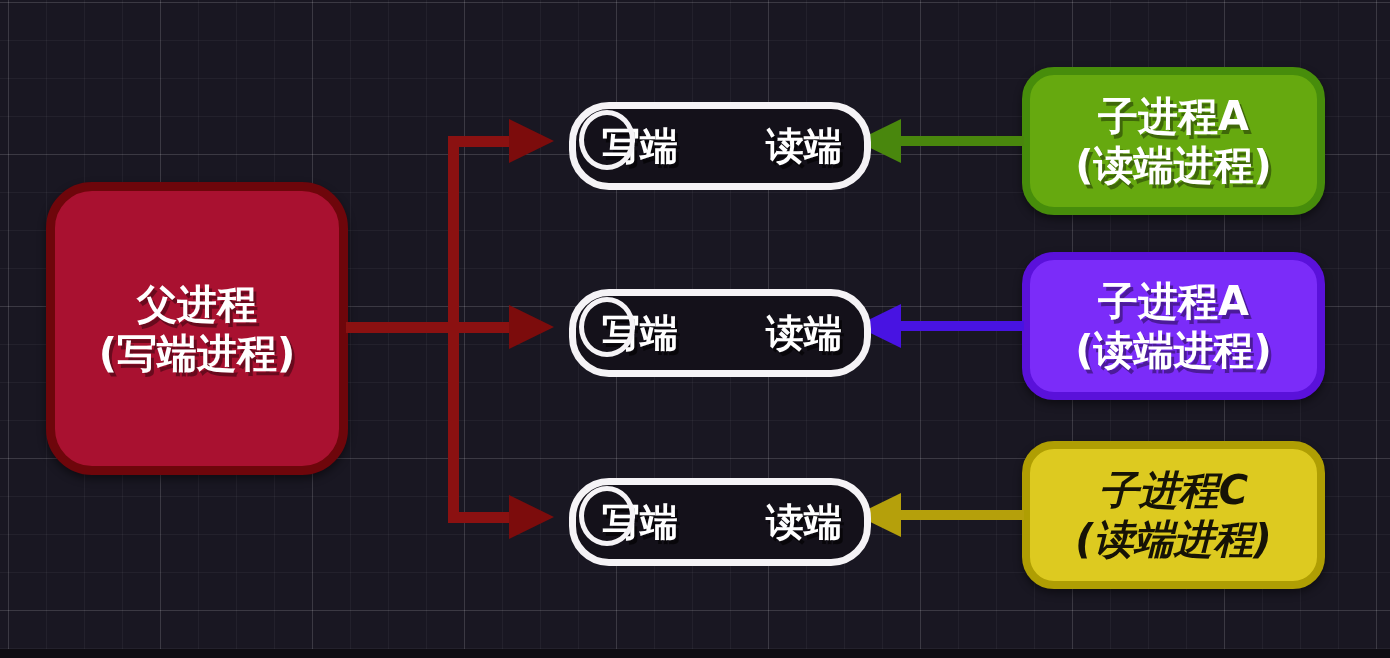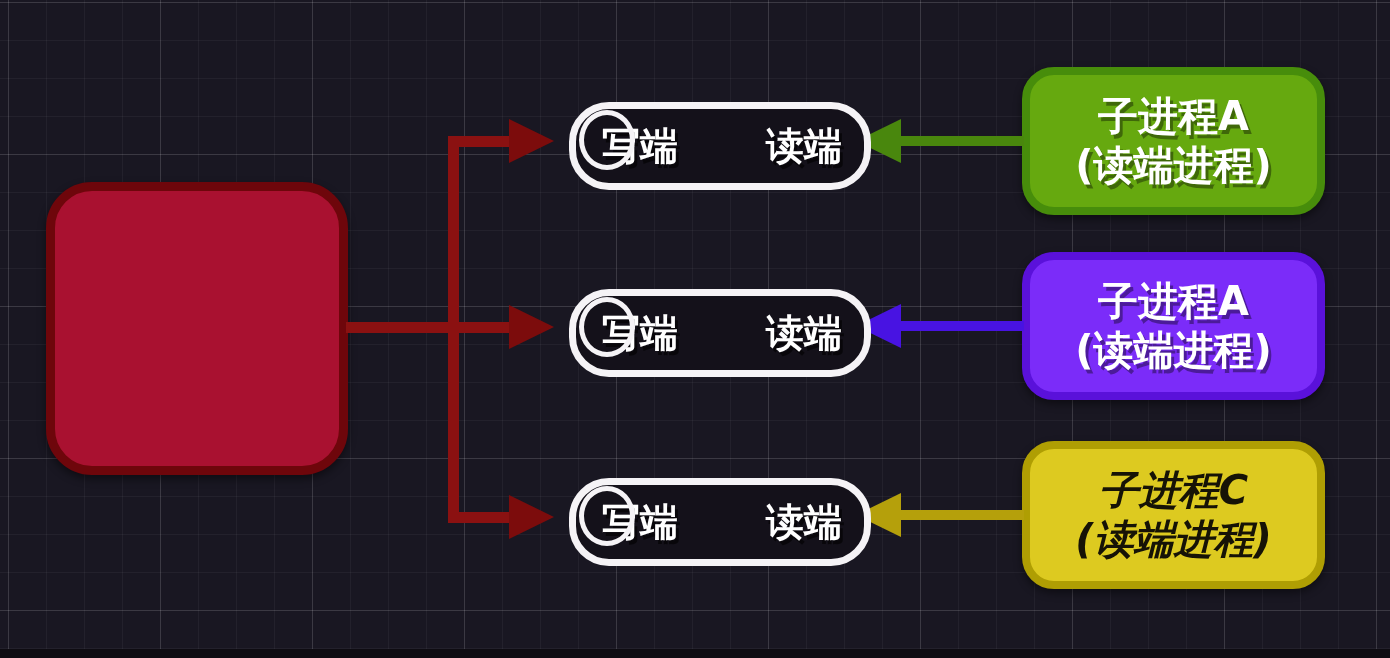--- a/index.html
+++ b/index.html
@@ -83,20 +83,22 @@
 
   <div class="rline r-mid" style="background-color: rgb(139, 17, 17);"></div>
   <div class="rline r-trunk" style="background-color: rgb(139, 17, 17);"></div>
   <div class="rline r-top" style="background-color: rgb(139, 17, 17);"></div>
   <div class="rline r-bot" style="background-color: rgb(139, 17, 17);"></div>
   <div class="rhead rh1" style="border-left-color: rgb(124, 12, 12);"></div>
   <div class="rhead rh2" style="border-left-color: rgb(124, 12, 12);"></div>
   <div class="rhead rh3" style="border-left-color: rgb(124, 12, 12);"></div>
 
   <div class="node parent" style="background-color: rgb(169, 17, 48); border-color: rgb(110, 6, 11); color: rgb(255, 255, 255);">
+    <div class="l1">父进程</div>
+    <div class="l2">(写端进程)</div>
   </div>
 
   <div class="pipe pipe1" style="border-color: rgb(245, 243, 246); background-color: rgb(20, 17, 26); color: rgb(255, 255, 255);">
     <span class="pipe-label">写端</span>
     <span class="pipe-label">读端</span>
     <div class="pipe-cap" style="border-color: rgb(245, 243, 246);"></div>
   </div>
 
   <div class="pipe pipe2" style="border-color: rgb(245, 243, 246); background-color: rgb(20, 17, 26); color: rgb(255, 255, 255);">
     <span class="pipe-label">写端</span>

